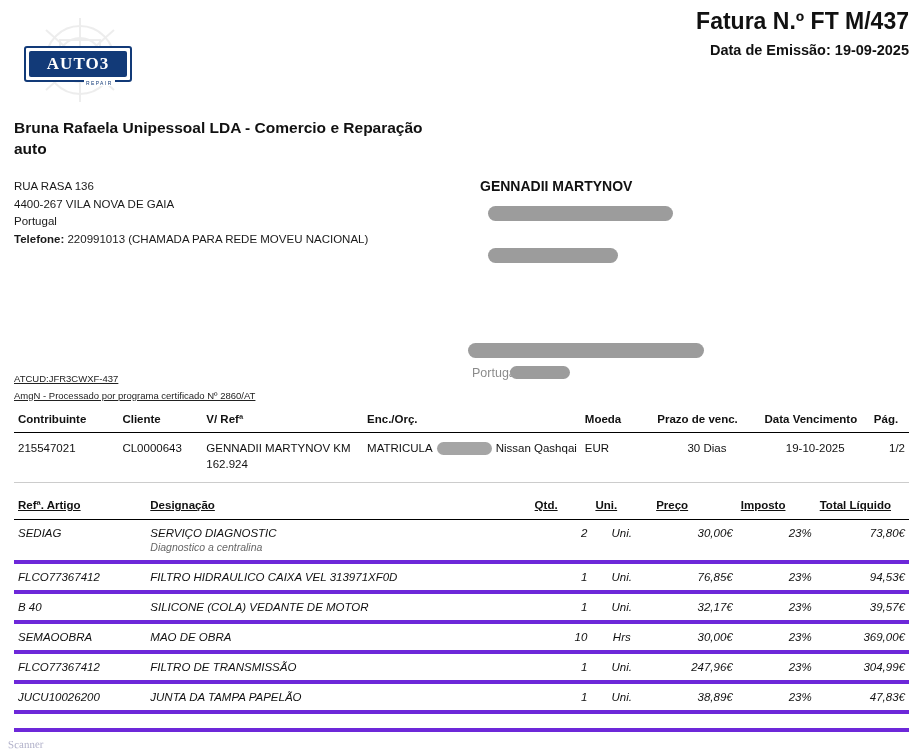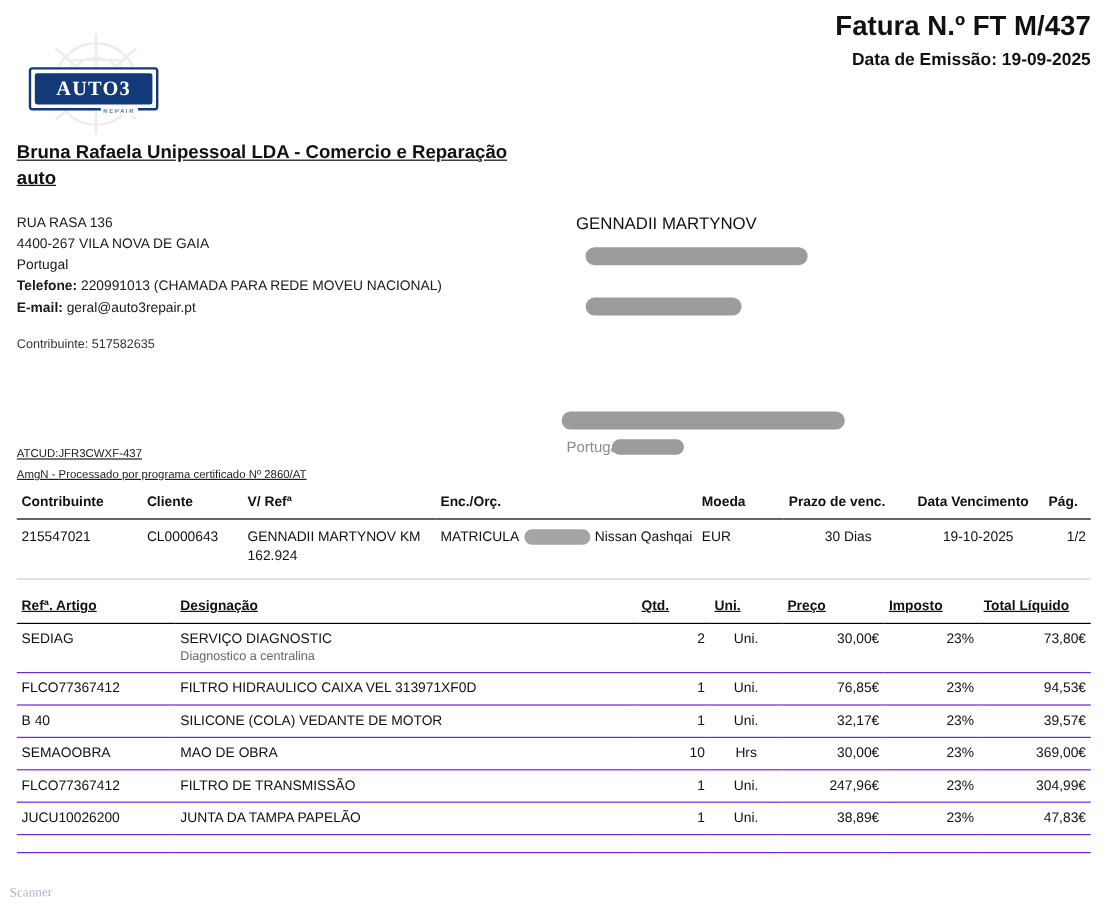--- a/index.html
+++ b/index.html
@@ -13,21 +13,21 @@
     position: relative;
     overflow: hidden;
   }
 
   .page { position: relative; width: 923px; height: 755px; }
 
   
   .header { position: relative; height: 112px; }
 
   .logo-wrap {
-    position: absolute; left: 14px; top: 20px;
+    position: absolute; left: 14px; top: 10px;
     width: 140px; height: 96px;
   }
   .watermark-gear {
     position: absolute; left: 6px; top: 2px;
     width: 120px; height: 96px;
     opacity: 0.25;
   }
   .logo-box {
     position: absolute; left: 10px; top: 36px;
     width: 108px; height: 36px;
@@ -59,33 +59,33 @@
   }
   .original { font-size: 13px; color: #7c7c7c; margin-bottom: 6px; }
   .invoice-title { font-size: 23px; font-weight: bold; color:#111; margin-bottom: 7px;}
   .invoice-date { font-size: 14.5px; font-weight: bold; color:#111; }
 
   
   .company {
     position: absolute; left: 14px; top: 118px; width: 430px;
   }
   .company-name {
-    font-size: 15.5px; font-weight: bold; line-height: 1.35; text-decoration: underline;
+    font-size: 15.5px; font-weight: bold; line-height: 1.35;
   }
   .company-addr {
     margin-top: 18px; font-size: 11.5px; color:#1a1a1a; line-height: 1.55;
   }
   .company-addr b { font-weight: bold; }
   .contrib-line { margin-top: 14px; font-size: 10.5px; color:#333; }
 
   
   .client {
     position: absolute; left: 480px; top: 178px; width: 330px;
   }
-  .client-name { font-size: 14px; font-weight: normal; color: #111; }
+  .client-name { font-size: 14px; font-weight: bold; color: #111; }
   .redact {
     background: #9c9c9c;
     border-radius: 9px;
     height: 15px;
     margin-top: 12px;
   }
   .redact.r1 { width: 185px; margin-left: 8px; }
   .redact.r2 { width: 130px; margin-left: 8px; margin-top: 27px;}
   .ghost-text {
     position:absolute; left: -8px; top: 80px;
@@ -130,21 +130,21 @@
     position: absolute; left: 14px; top: 497px; width: 895px;
     border-collapse: collapse;
     font-size: 11.5px;
   }
   .lines-table thead th {
     text-align: left; font-weight: bold; font-size: 11.5px;
     padding: 2px 4px 8px 4px;
     text-decoration: underline;
   }
   .lines-table thead tr { border-bottom: 1px solid #000; }
-  .lines-table tbody tr { border-bottom: 1px solid #6d28d9; }
+  .lines-table tbody tr { border-bottom: 4px solid #6d28d9; font-style: italic; }
   .lines-table td { padding: 7px 4px 7px 4px; vertical-align: top; }
   .desc-sub { display:block; font-size: 10.5px; color:#666; margin-top:2px; }
 
   .stamp {
     position: absolute; left: 8px; top: 718px;
     font-size: 11px; color:#6f6f9c; opacity:0.55;
     transform: rotate(-1deg);
     font-family: "Liberation Serif", serif;
     margin-top: 20px;
   }
@@ -184,26 +184,21 @@
   <div class="company">
     <div class="company-name">Bruna Rafaela Unipessoal LDA - Comercio e Reparação auto</div>
     <div class="company-addr">
       <div>RUA RASA 136</div>
       <div>4400-267 VILA NOVA DE GAIA</div>
       <div>Portugal</div>
       <div>
         <b>Telefone:</b>
         <span>220991013 (CHAMADA PARA REDE MOVEU NACIONAL)</span>
       </div>
-      <div>
-        <b>E-mail:</b>
-        <span>geral@auto3repair.pt</span>
-      </div>
     </div>
-    <div class="contrib-line">Contribuinte: 517582635</div>
   </div>
 
   <div class="client">
     <div class="client-name">GENNADII MARTYNOV</div>
     <div class="redact r1"></div>
     <div class="redact r2"></div>
     <div style="position:relative; height:60px;">
       <div class="ghost-text">
         <div>44-0 267 VILA NOVA DE GAIA</div>
         <div>Portugal</div>

